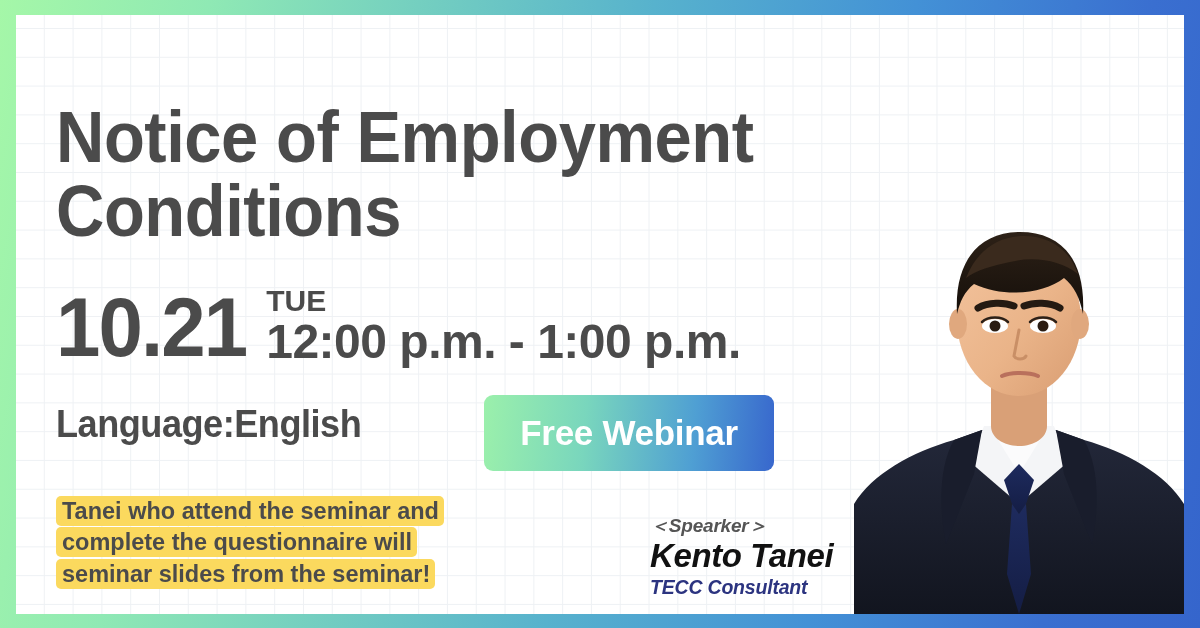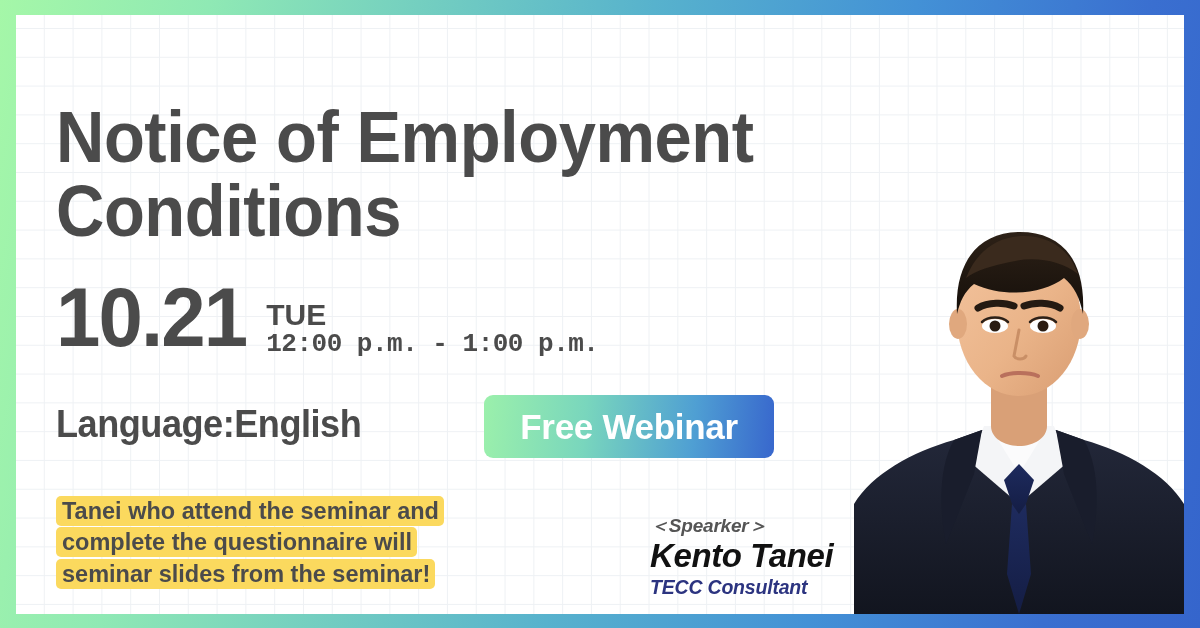--- a/index.html
+++ b/index.html
@@ -78,23 +78,23 @@
   #date-weekday {
     color: #4b4b4b;
     font-family: "Liberation Sans", sans-serif;
     font-weight: bold;
     font-size: 30px;
     line-height: 1.0;
     letter-spacing: 0px;
   }
   #date-time {
     color: #4b4b4b;
-    font-family: Liberation Mono, monospace;
-    font-weight: bold;
-    font-size: 26px;
+    font-family: Liberation Sans, sans-serif;
+    font-weight: bold;
+    font-size: 48px;
     line-height: 1.08;
     letter-spacing: -0.5px;
     white-space: nowrap;
   }
 
   
   #language-label {
     position: absolute;
     left: 40px;
     top: 388px;
@@ -105,21 +105,21 @@
     letter-spacing: -0.5px;
     transform: scaleX(0.95);
     transform-origin: left top;
     white-space: nowrap;
   }
   #free-webinar-button {
     position: absolute;
     left: 468px;
     top: 380px;
     width: 290px;
-    height: 63px;
+    height: 76px;
     border-radius: 9px;
     background: linear-gradient(95deg, #9bf0ab 0%, #79d6bd 35%, #4f9fd3 72%, #3867cd 100%);
     display: flex;
     align-items: center;
     justify-content: center;
     box-sizing: border-box;
   }
   #free-webinar-label {
     color: #ffffff;
     font-family: "Liberation Sans", sans-serif;

